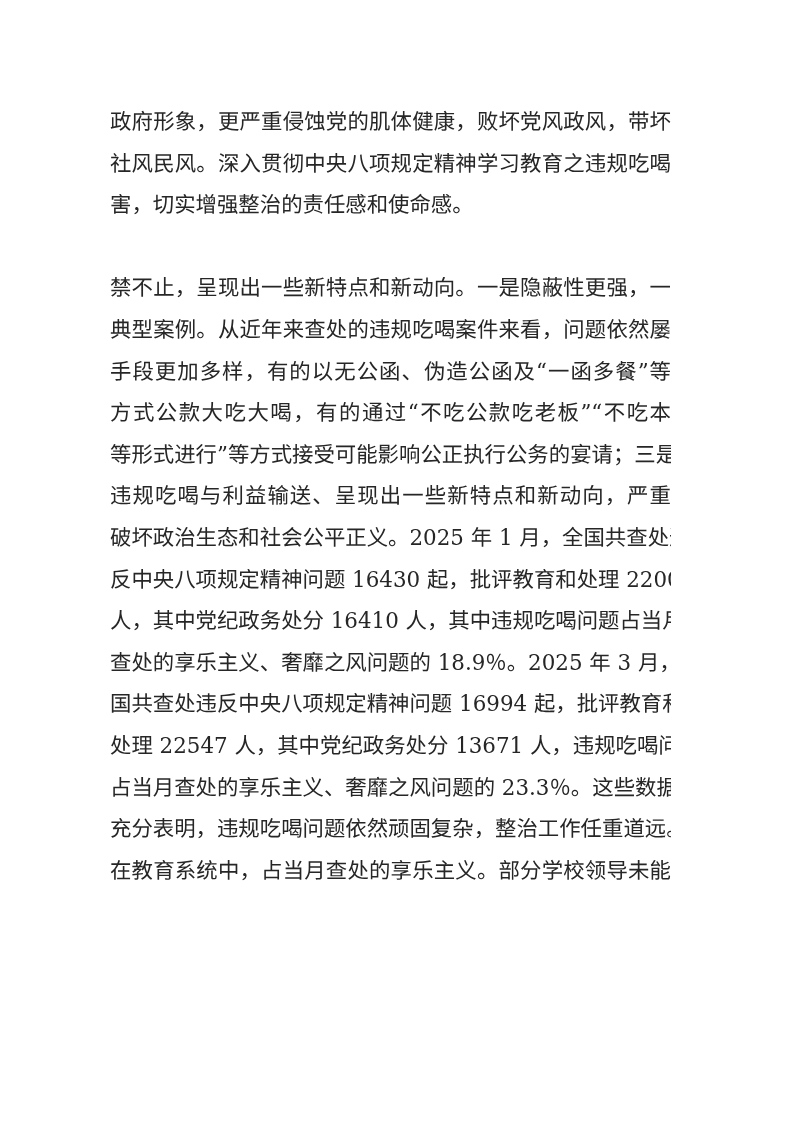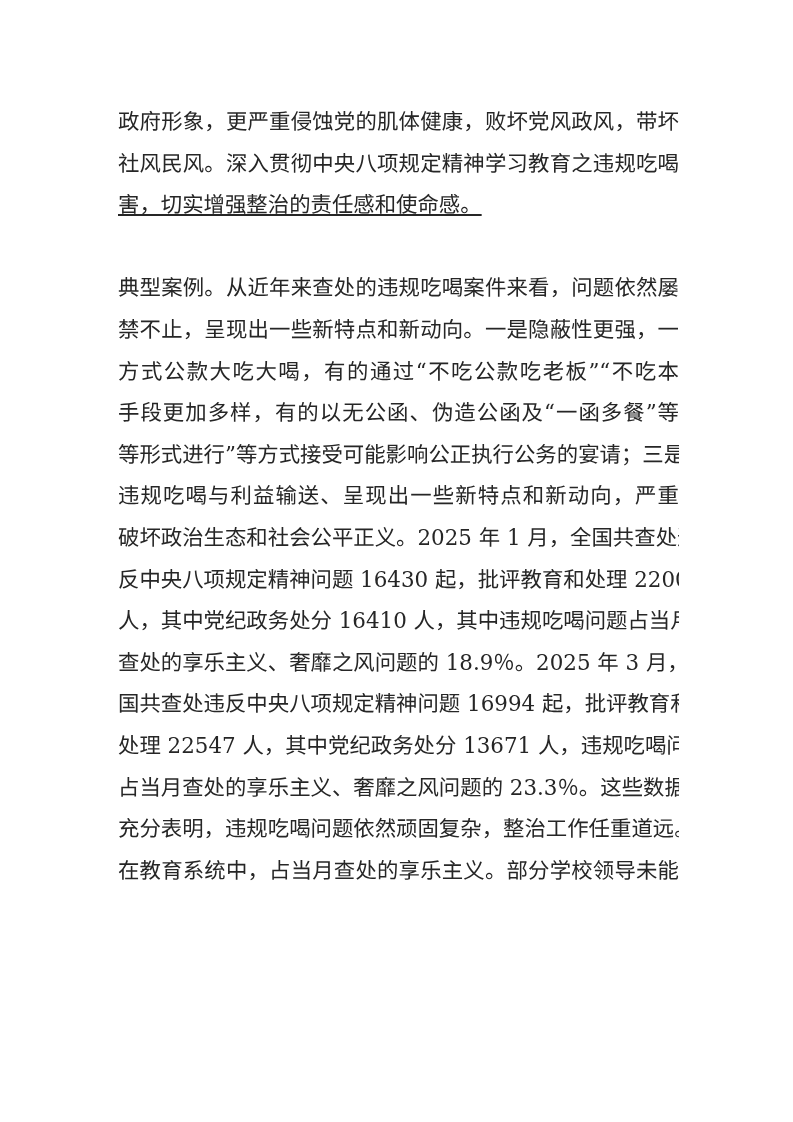--- a/index.html
+++ b/index.html
@@ -10,38 +10,37 @@
   .page {
     position: relative;
     width: 793px;
     height: 1122px;
     background: #ffffff;
     overflow: hidden;
     font-family: "DejaVu Serif", "Liberation Serif", serif;
   }
   .text-block {
     position: absolute;
-    left: 118px;
+    left: 110px;
     top: 101px;
     width: 561px;
     color: #262626;
     font-size: 21.4px;
   }
   .line {
     height: 41.6px;
     line-height: 41.6px;
     text-align: justify;
     text-align-last: justify;
     overflow: hidden;
     white-space: nowrap;
   }
   .line.para-end {
     text-align: right;
     text-align-last: left;
-    text-decoration: underline;
   }
   .line.first-line {
     text-indent: 27px;
   }
   .para-gap {
     height: 41.6px;
   }
 </style>
 </head>
 <body>
@@ -51,24 +50,24 @@
 
     <div class="para">
       <div class="line">政府形象，更严重侵蚀党的肌体健康，败坏党风政风，带坏</div>
       <div class="line">社风民风。深入贯彻中央八项规定精神学习教育之违规吃喝</div>
       <div class="line para-end">害，切实增强整治的责任感和使命感。</div>
     </div>
 
     <div class="para-gap"></div>
 
     <div class="para">
+      <div class="line">禁不止，呈现出一些新特点和新动向。一是隐蔽性更强，一</div>
       <div class="line">典型案例。从近年来查处的违规吃喝案件来看，问题依然屡</div>
-      <div class="line">禁不止，呈现出一些新特点和新动向。一是隐蔽性更强，一</div>
+      <div class="line">手段更加多样，有的以无公函、伪造公函及“一函多餐”等</div>
       <div class="line">方式公款大吃大喝，有的通过“不吃公款吃老板”“不吃本</div>
-      <div class="line">手段更加多样，有的以无公函、伪造公函及“一函多餐”等</div>
       <div class="line">等形式进行”等方式接受可能影响公正执行公务的宴请；三是</div>
       <div class="line">违规吃喝与利益输送、呈现出一些新特点和新动向，严重</div>
       <div class="line">破坏政治生态和社会公平正义。2025 年 1 月，全国共查处违</div>
       <div class="line">反中央八项规定精神问题 16430 起，批评教育和处理 22008</div>
       <div class="line">人，其中党纪政务处分 16410 人，其中违规吃喝问题占当月</div>
       <div class="line">查处的享乐主义、奢靡之风问题的 18.9％。2025 年 3 月，全</div>
       <div class="line">国共查处违反中央八项规定精神问题 16994 起，批评教育和</div>
       <div class="line">处理 22547 人，其中党纪政务处分 13671 人，违规吃喝问题</div>
       <div class="line">占当月查处的享乐主义、奢靡之风问题的 23.3％。这些数据</div>
       <div class="line">充分表明，违规吃喝问题依然顽固复杂，整治工作任重道远。</div>

